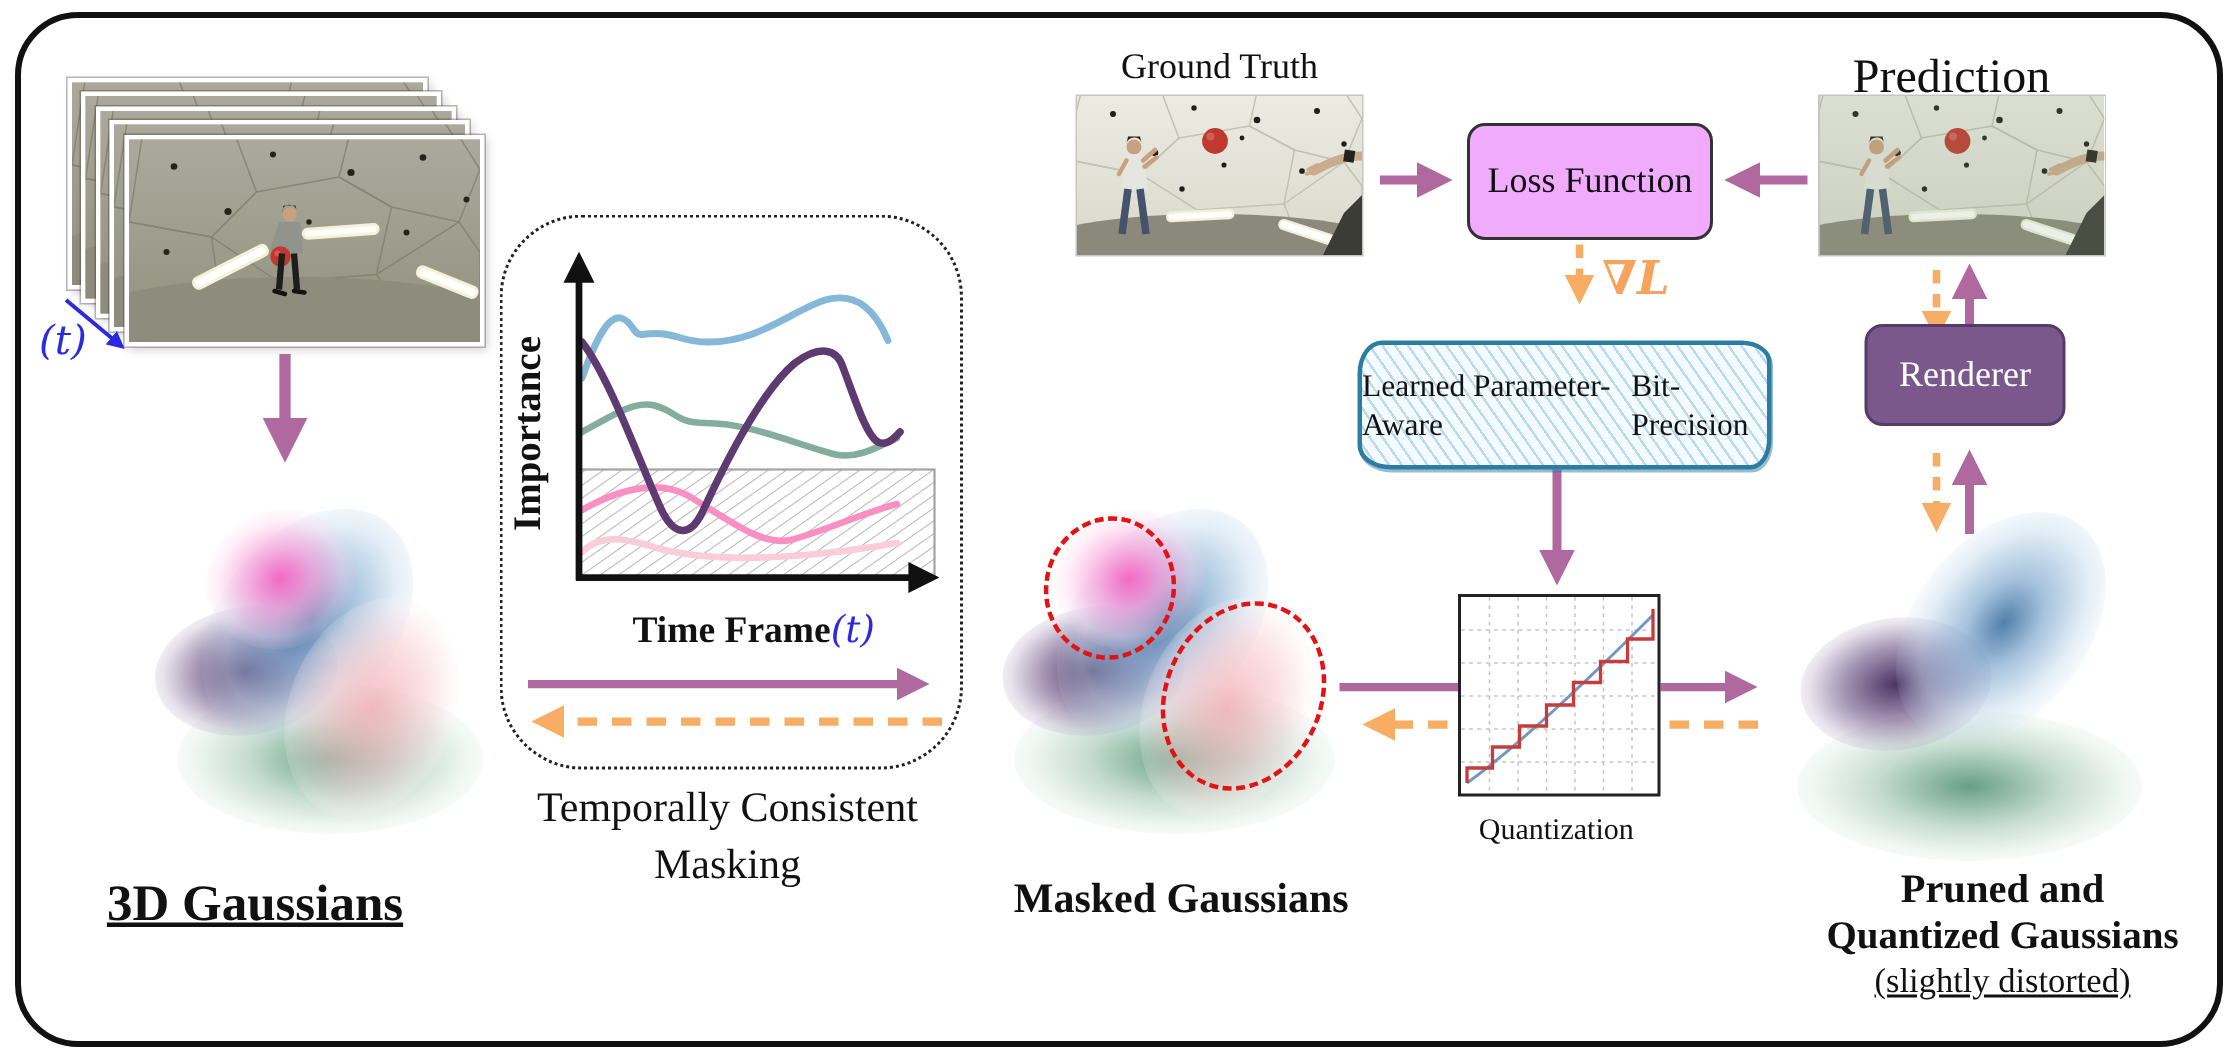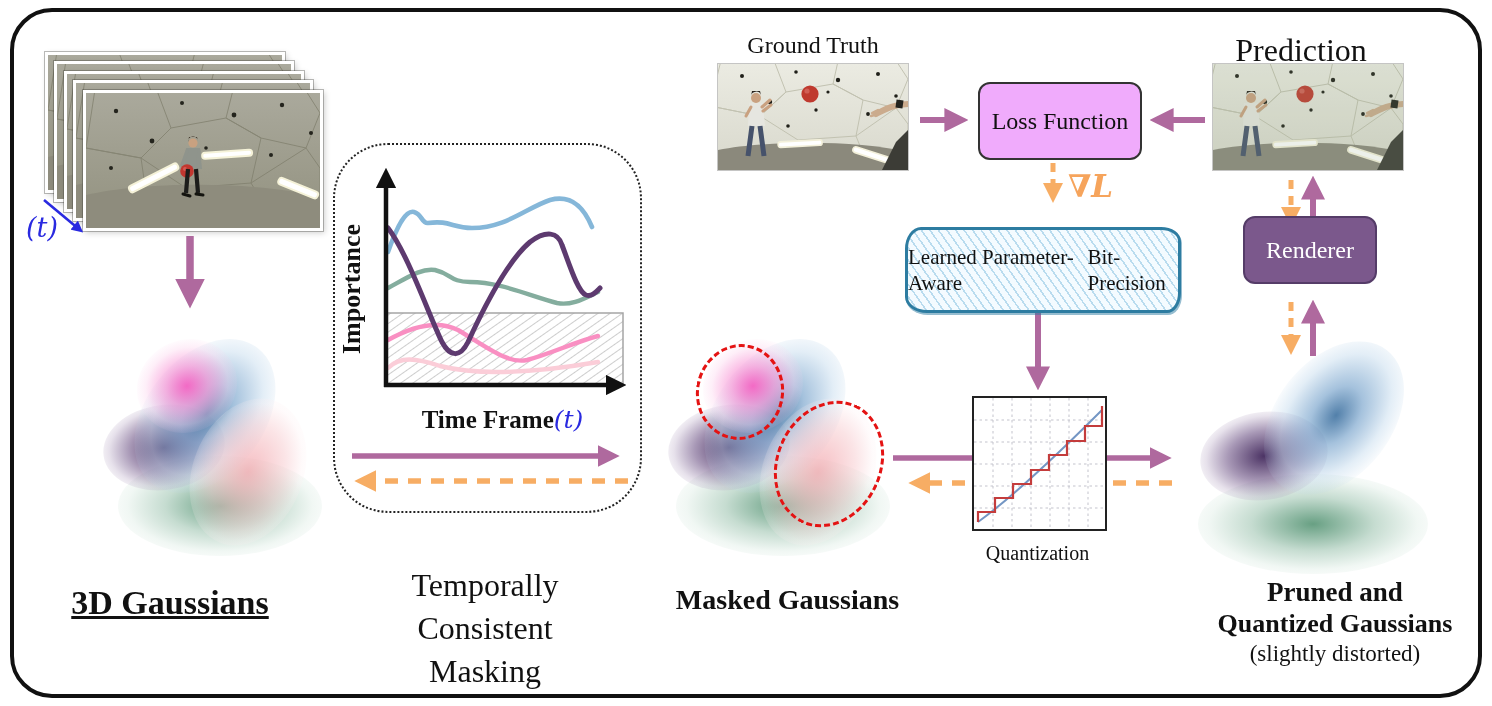--- a/index.html
+++ b/index.html
@@ -213,21 +213,21 @@
     <path d="M58,102 C68,74 76,60 84,62 C92,64 92,74 98,73 C120,70 122,78 142,78 C176,78 196,58 220,50 C242,44 254,58 262,77" fill="none" stroke="#85b7d9" stroke-width="4.6" stroke-linecap="round"></path>
     <path d="M58,78 C78,104 100,168 112,192 C120,207 130,208 138,192 C150,166 176,112 200,92 C216,80 228,82 232,95 C240,116 248,142 256,145 C262,147 266,142 270,138" fill="none" stroke="#5d3a6f" stroke-width="5" stroke-linecap="round"></path>
     <line x1="56" y1="237" x2="56" y2="26" stroke="#111" stroke-width="4.5" marker-end="url(#ah-black)"></line>
     <line x1="54" y1="235" x2="288" y2="235" stroke="#111" stroke-width="4.5" marker-end="url(#ah-black)"></line>
   </svg>
 
   <div class="lbl bold" style="left:252px;top:274px;width:200px;font-size:26px;transform:rotate(-90deg);">Importance</div>
   <div class="lbl" style="left:395px;top:405px;width:215px;font-size:25px;">
     <span class="bold">Time Frame</span><span class="blue-math">(t)</span>
   </div>
-  <div class="lbl" style="left:350px;top:520px;width:270px;font-size:32px;line-height:1.35;margin-top:44px;">
+  <div class="lbl" style="left:350px;top:520px;width:270px;font-size:28px;line-height:1.35;">
     <div>Temporally Consistent</div>
     <div>Masking</div>
   </div>
 
   <div>
     <div class="blob g-green" style="left:676px;top:456px;width:214px;height:100px;"></div>
     <div class="blob g-purp" style="left:668px;top:405px;width:122px;height:85px;transform:rotate(-8deg);"></div>
     <div class="blob g-blue" style="left:716px;top:330px;width:118px;height:172px;transform:rotate(38deg);"></div>
     <div class="blob g-pink" style="left:702px;top:340px;width:102px;height:92px;transform:rotate(-25deg);"></div>
     <div class="blob g-red" style="left:763px;top:396px;width:110px;height:152px;transform:rotate(22deg);"></div>
@@ -287,21 +287,21 @@
   <div class="lbl" style="left:955px;top:542px;width:165px;font-size:20px;">Quantization</div>
 
   <div>
     <div class="blob g-green" style="left:1198px;top:474px;width:230px;height:100px;"></div>
     <div class="blob g-purp" style="left:1200px;top:412px;width:128px;height:88px;transform:rotate(-8deg);"></div>
     <div class="blob g-blue" style="left:1276px;top:332px;width:116px;height:172px;transform:rotate(38deg);"></div>
   </div>
   <div class="lbl" style="left:1180px;top:576px;width:310px;line-height:1.2;">
     <div class="bold" style="font-size:27px;">Pruned and</div>
     <div class="bold" style="font-size:26px;">Quantized Gaussians</div>
-    <div style="font-size:23px;">(slightly distorted)</div>
+    <div style="font-size:23px;text-decoration:underline;">(slightly distorted)</div>
   </div>
 
   <svg id="arrow-overlay" width="1492" height="706" viewBox="0 0 1492 706">
     <defs>
       <marker id="ah-purple" viewBox="0 0 10 10" refX="6.5" refY="5" markerWidth="4" markerHeight="4" orient="auto-start-reverse">
         <path d="M0,0 L10,5 L0,10 z" fill="#af699e"></path>
       </marker>
       <marker id="ah-orange" viewBox="0 0 10 10" refX="6.5" refY="5" markerWidth="4" markerHeight="4" orient="auto-start-reverse">
         <path d="M0,0 L10,5 L0,10 z" fill="#f7ad64"></path>
       </marker>

